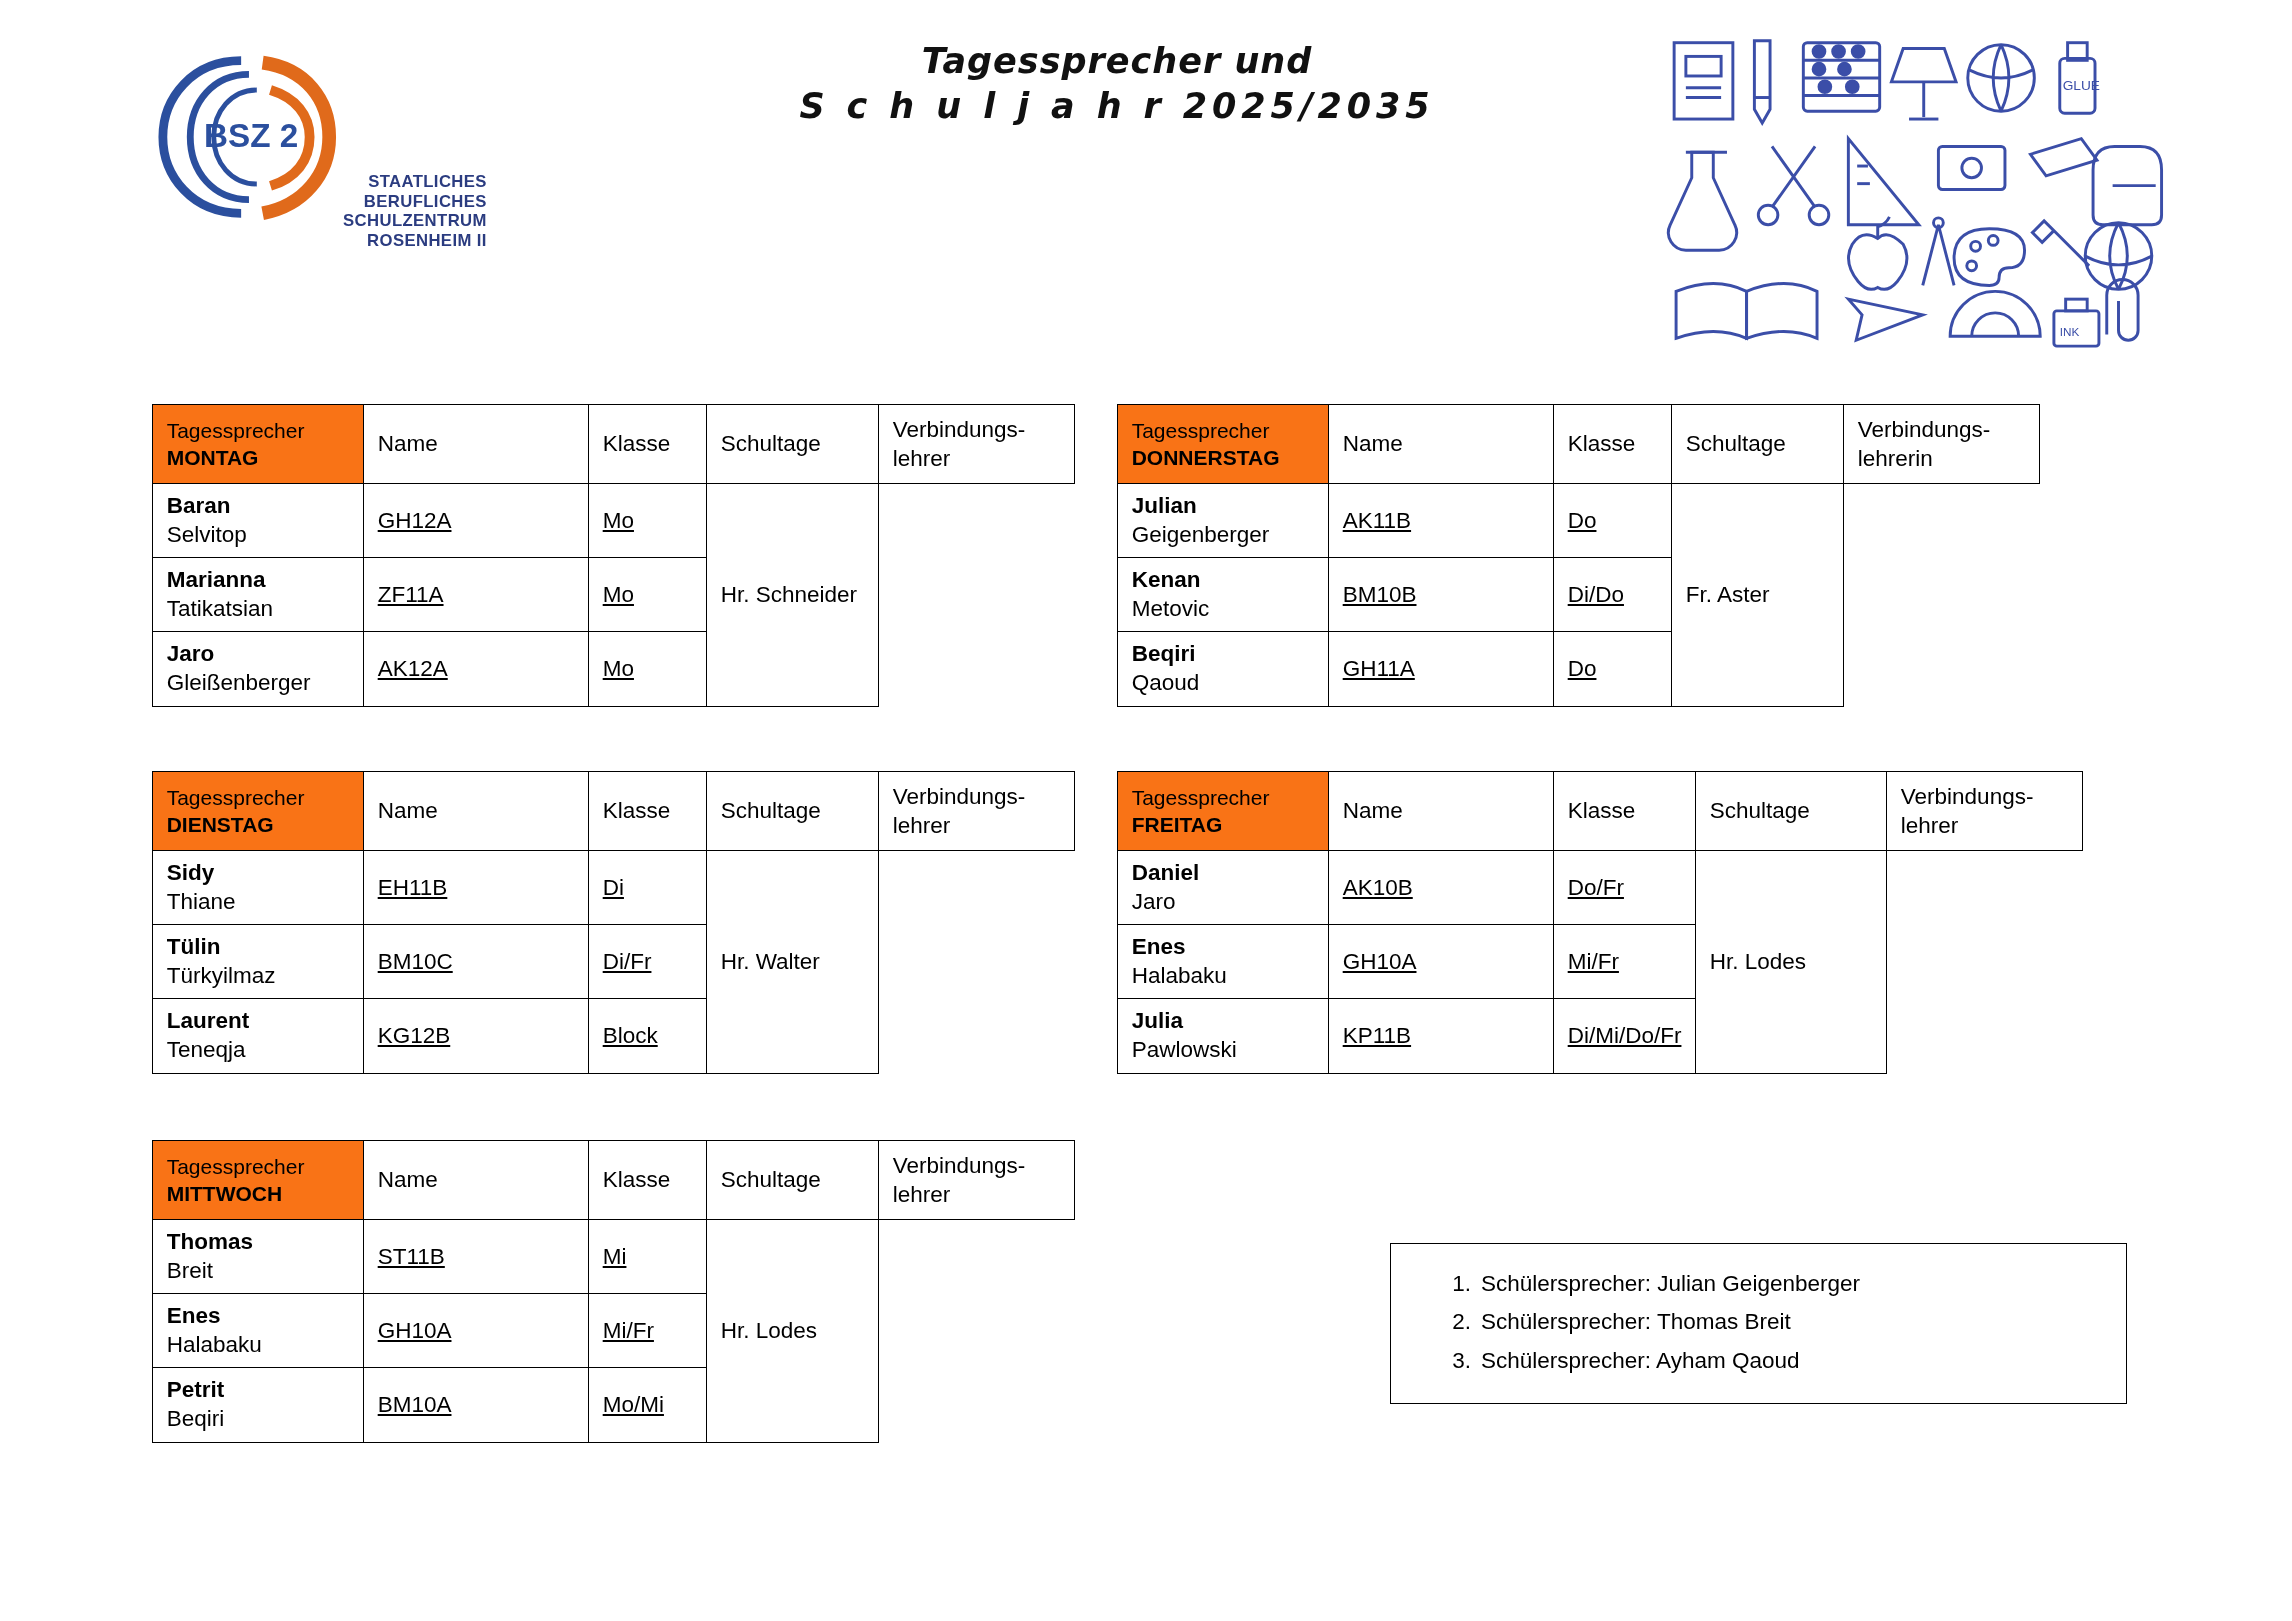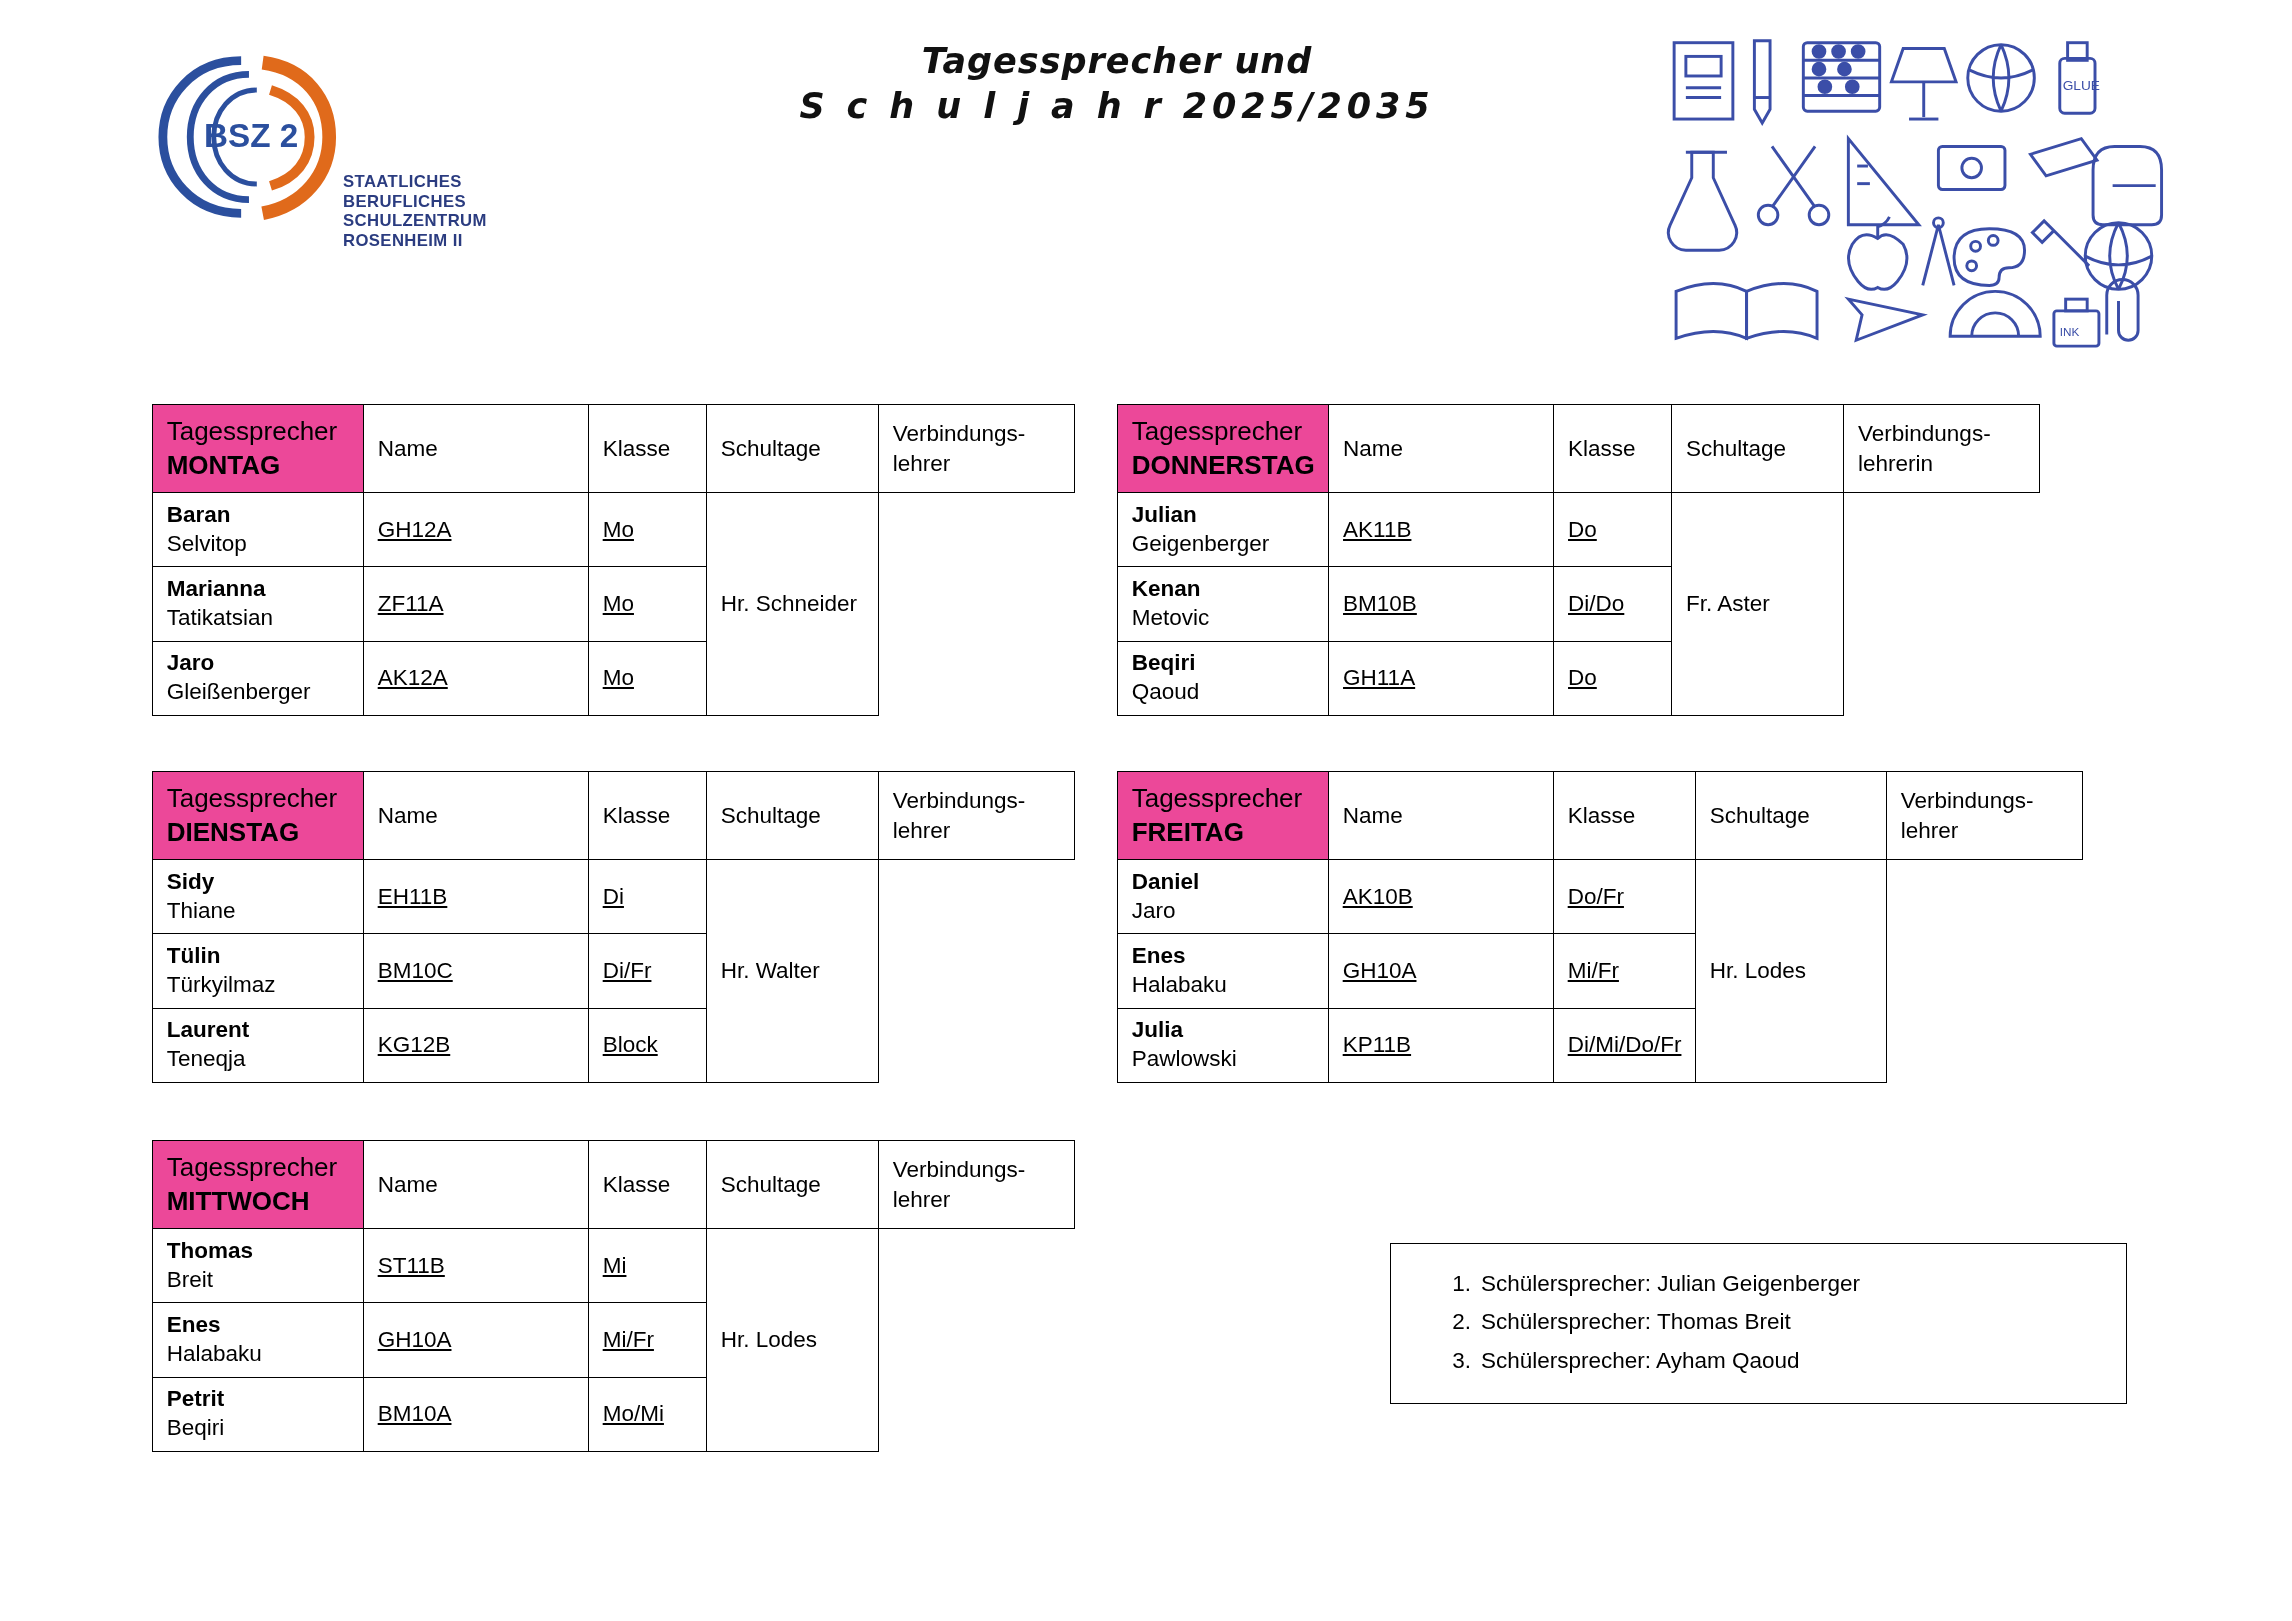--- a/index.html
+++ b/index.html
@@ -40,20 +40,21 @@
     position: absolute;
     left: 196px;
     top: 125px;
     font-family: "Liberation Sans", sans-serif;
     font-size: 16.7px;
     font-weight: bold;
     line-height: 1.18;
     letter-spacing: 0.4px;
     color: #2b3c80;
     white-space: pre-line;
+    text-align: right;
   }
 
   .title-block {
     position: absolute;
     left: 676px;
     top: 39px;
     width: 882px;
     text-align: center;
     color: #111111;
   }
@@ -94,22 +95,22 @@
   }
   .tbl td, .tbl th {
     border: 1.5px solid #000000;
     padding: 0;
     vertical-align: middle;
     font-weight: normal;
     text-align: left;
   }
 
   .hdr-day {
-    background: #ec4899;
-    font-size: 26px;
+    background: #f97316;
+    font-size: 21px;
     line-height: 1.3;
     padding: 9.8px 13.7px !important;
     white-space: pre-line;
     vertical-align: middle;
   }
   .hdr-day b { font-weight: bold; }
 
   .hdr-cell {
     padding: 9.8px 13.7px !important;
     line-height: 1.3;

